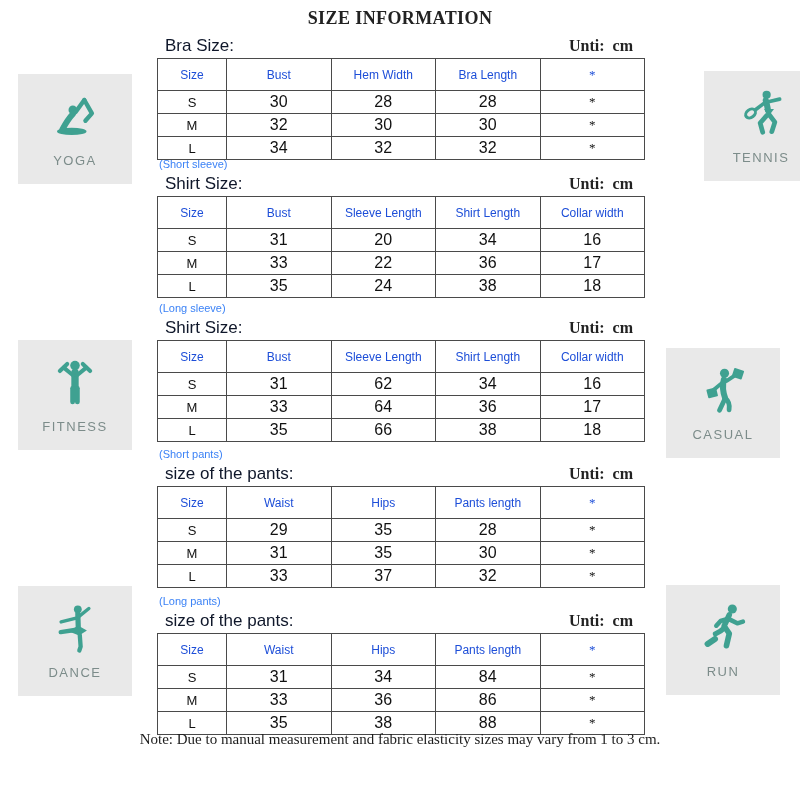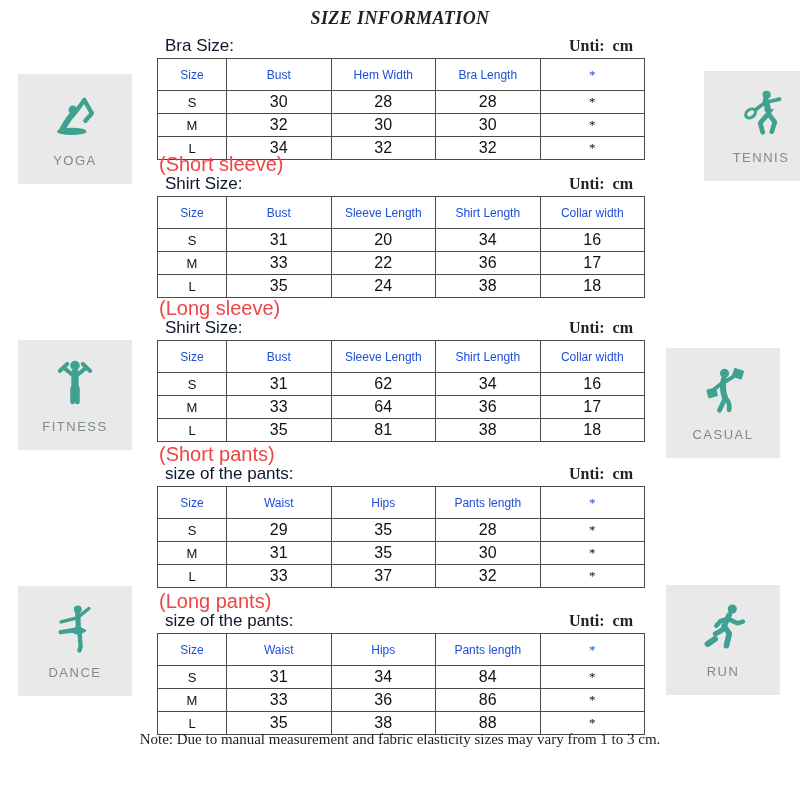--- a/index.html
+++ b/index.html
@@ -13,28 +13,28 @@
     background:#fff;
     font-family:"Liberation Sans",sans-serif;
     color:#1c1c1c;
     position:relative;
     overflow:hidden;
   }
   .page-title{
     position:absolute;top:8px;left:0;width:800px;
     text-align:center;
     font-family:"Liberation Serif",serif;
-    font-size:18px;font-weight:700;letter-spacing:.4px;color:#222;font-style:italic;
+    font-size:18px;font-weight:700;letter-spacing:.4px;color:#222;
   }
   .content{position:absolute;left:157px;top:0;width:488px}
   .sec{position:absolute;left:0;width:100%}
   .s0{top:36px}.s1{top:155px}.s2{top:299px}.s3{top:445px}.s4{top:592px}
   .sec-head{display:flex;justify-content:space-between;align-items:flex-end;margin-bottom:2px}
   .titles{display:flex;flex-direction:column}
-  .subtitle{font-size:20px;line-height:19px;color:#ef4444;padding-left:2px}
+  .subtitle{font-size:11px;line-height:19px;color:#3b82f6;padding-left:2px}
   .subtitle:empty{display:none}
   .sec-title{font-size:17px;line-height:20px;color:#0f172a;padding-left:8px}
   .unit{
     font-family:"Liberation Serif",serif;
     font-size:16px;font-weight:600;line-height:20px;
     padding-right:12px;color:#222;white-space:pre;
   }
   table{width:100%;border-collapse:collapse;table-layout:fixed}
   col.c0{width:69px}
   th,td{border:1px solid #4a4a4a;text-align:center;vertical-align:middle}
@@ -192,21 +192,21 @@
           <tr>
             <td>M</td>
             <td>33</td>
             <td>64</td>
             <td>36</td>
             <td>17</td>
           </tr>
           <tr>
             <td>L</td>
             <td>35</td>
-            <td>81</td>
+            <td>66</td>
             <td>38</td>
             <td>18</td>
           </tr>
         </tbody>
       </table>
   </section>
 
   <section class="sec s3">
     <div class="sec-head">
       <div class="titles">

